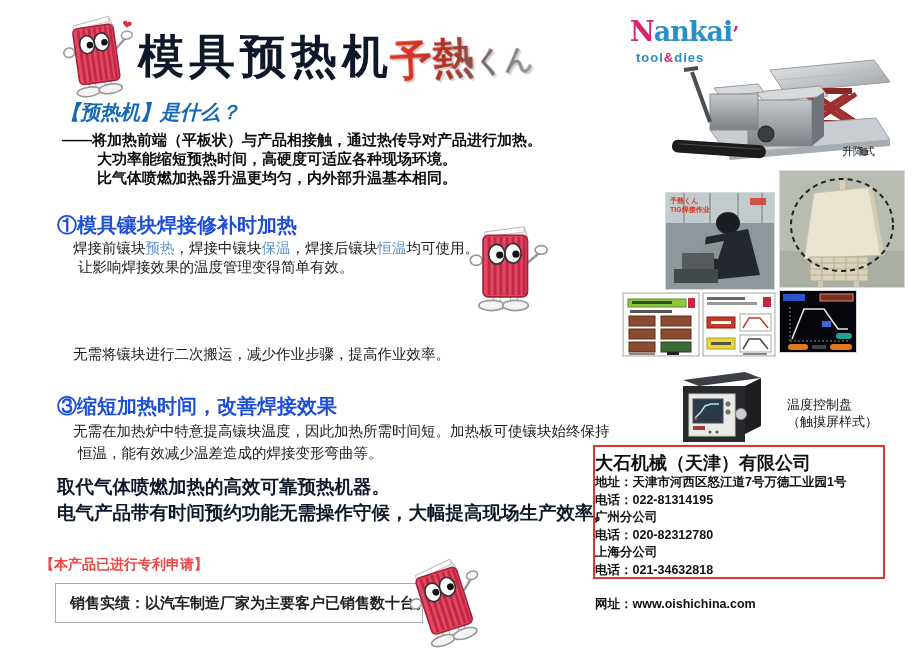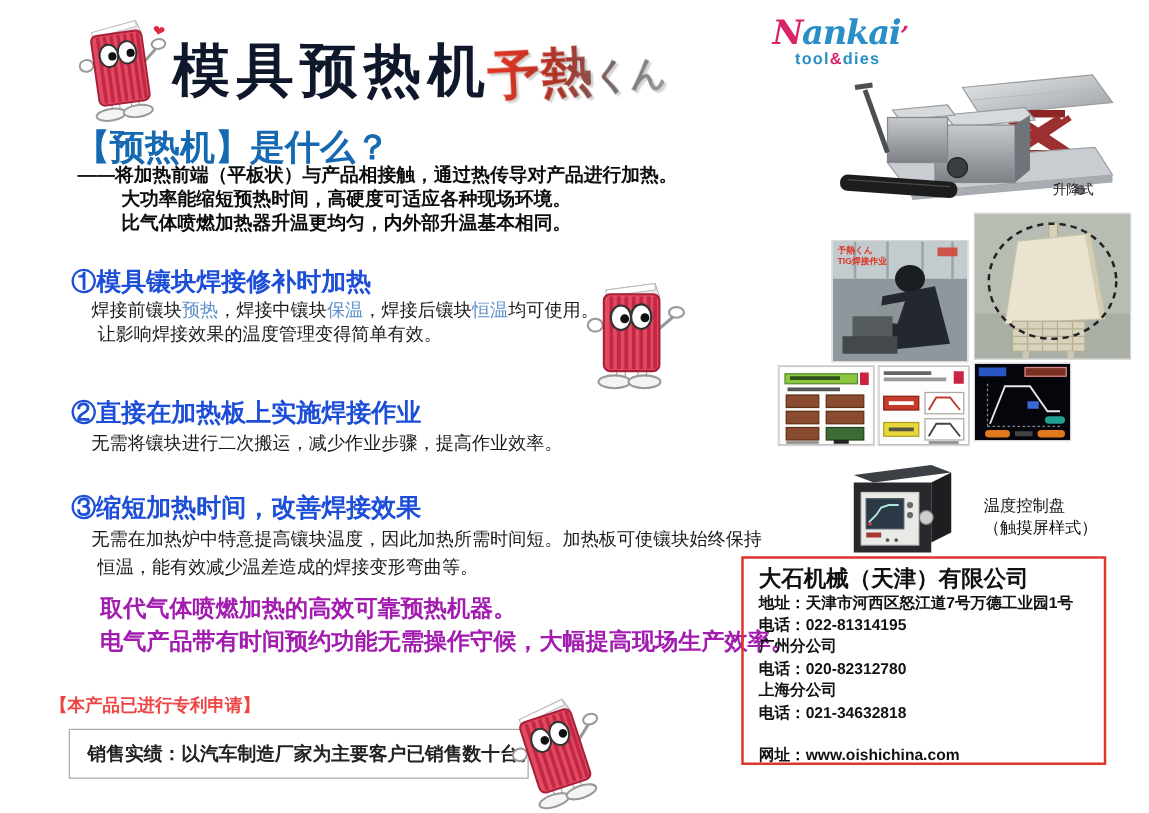--- a/index.html
+++ b/index.html
@@ -13,46 +13,46 @@
   .yk-logo{left:390px;top:30px;transform:rotate(-3deg);white-space:nowrap;
            font-weight:bold;font-family:"DejaVu Sans",sans-serif;
            background:linear-gradient(100deg,#e03423 8%,#a93326 42%,#6f6f6f 72%,#9c9c9c 100%);
            -webkit-background-clip:text;background-clip:text;color:transparent;
            filter:drop-shadow(2px 2px 0 #d5d5d5);}
   .yk-big{font-size:42px;}
   .yk-small{font-size:29px;}
   .heart{left:122px;top:18px;color:#e02840;font-size:12px;transform:rotate(12deg);}
 
   .nankai{left:618px;top:12px;width:130px;}
-  .nankai-line1{font-family:"DejaVu Serif",serif;font-style:italic;font-weight:bold;
-                font-size:27px;line-height:29px;letter-spacing:-1px;}
+  .nankai-line1{font-family:"DejaVu Serif",serif;font-weight:bold;
+                font-size:27px;line-height:39px;letter-spacing:-1px;margin-left:12px;}
   .nk-n{color:#d6256b;}
   .nk-rest{color:#2b8fc7;}
   .nk-apos{color:#d6256b;font-size:20px;}
   .nankai-line2{margin-left:18px;margin-top:-4px;font-weight:bold;font-size:13px;
                 letter-spacing:1px;color:#2b8fc7;}
   .nk-amp{color:#d6256b;}
 
   
-  .blue-heading{left:60px;top:99px;color:#1569b3;font-weight:bold;font-size:28px;}
+  .blue-heading{left:60px;top:99px;color:#1569b3;font-weight:bold;font-size:20px;font-style:italic;}
   .intro-line{font-weight:bold;font-size:15px;color:#0d0d0d;white-space:nowrap;}
   .sec-heading{font-weight:bold;font-size:20px;color:#1d4ed8;white-space:nowrap;}
   .body-line{font-family:"Liberation Serif","DejaVu Serif",serif;font-size:14.5px;
              color:#1a1a1a;white-space:nowrap;}
   .kw{color:#5b8fc9;}
-  .statement{font-weight:bold;font-size:18.5px;white-space:nowrap;color:#a21caf;margin-left:23px;}
+  .statement{font-weight:bold;font-size:18.5px;white-space:nowrap;color:#0f172a;}
   .patent{font-weight:bold;font-size:14px;color:#ef4444;}
   .sales-box{left:55px;top:583px;width:368px;height:40px;border:1px solid #aaa;
              display:flex;align-items:center;padding-left:14px;box-sizing:border-box;}
   .sales-text{font-family:"Liberation Serif","DejaVu Serif",serif;font-size:15px;color:#222;
               font-weight:bold;white-space:nowrap;}
 
   
-  .company-box{left:593px;top:445px;width:292px;height:167px;border:2px solid #e0352b;
-               box-sizing:border-box;padding:5px 0 0 12px;}
+  .company-box{left:593px;top:445px;width:292px;height:134px;border:2px solid #e0352b;
+               box-sizing:border-box;padding:5px 0 0 0;}
   .company-name{font-weight:bold;font-size:18px;line-height:22px;white-space:nowrap;}
   .company-line{font-weight:bold;font-size:12.5px;line-height:17.5px;white-space:nowrap;}
   .company-gap{height:17px;}
 
   
   .photo{border:1px solid #d8d8d8;box-sizing:border-box;overflow:hidden;}
   .lift-label{position:absolute;left:190px;top:88px;font-size:11px;color:#222;
               font-family:"Liberation Serif",serif;}
   .weld-overlay{position:absolute;left:4px;top:3px;color:#e03020;font-size:7px;
                 line-height:9px;font-weight:bold;white-space:nowrap;}
@@ -279,21 +279,20 @@
   <div class="abs intro-line" style="left:97px;top:169px">比气体喷燃加热器升温更均匀，内外部升温基本相同。</div>
 
   <div class="abs sec-heading" style="left:57px;top:212px">①模具镶块焊接修补时加热</div>
   <div class="abs body-line" style="left:73px;top:239px"><span>焊接前镶块</span><span class="kw">预热</span><span>，焊接中镶块</span><span class="kw">保温</span><span>，焊接后镶块</span><span class="kw">恒温</span><span>均可使用。</span></div>
   <div class="abs body-line" style="left:78px;top:258px">让影响焊接效果的温度管理变得简单有效。</div>
 
   <svg class="abs" style="left:466px;top:220px" width="82" height="94">
       <use href="#mascot"></use>
     </svg>
 
-  <div class="abs sec-heading" style="left:57px;top:317px">②直接在加热板上实施焊接作业</div>
   <div class="abs body-line" style="left:73px;top:345px">无需将镶块进行二次搬运，减少作业步骤，提高作业效率。</div>
 
   <div class="abs sec-heading" style="left:57px;top:393px">③缩短加热时间，改善焊接效果</div>
   <div class="abs body-line" style="left:78px;top:444px">恒温，能有效减少温差造成的焊接变形弯曲等。</div>
   <div class="abs body-line" style="left:73px;top:422px">无需在加热炉中特意提高镶块温度，因此加热所需时间短。加热板可使镶块始终保持</div>
 
   <div class="abs statement" style="left:57px;top:474px">取代气体喷燃加热的高效可靠预热机器。</div>
   <div class="abs statement" style="left:57px;top:500px">电气产品带有时间预约功能无需操作守候，大幅提高现场生产效率。</div>
 
   <div class="abs patent" style="left:40px;top:556px">【本产品已进行专利申请】</div>

